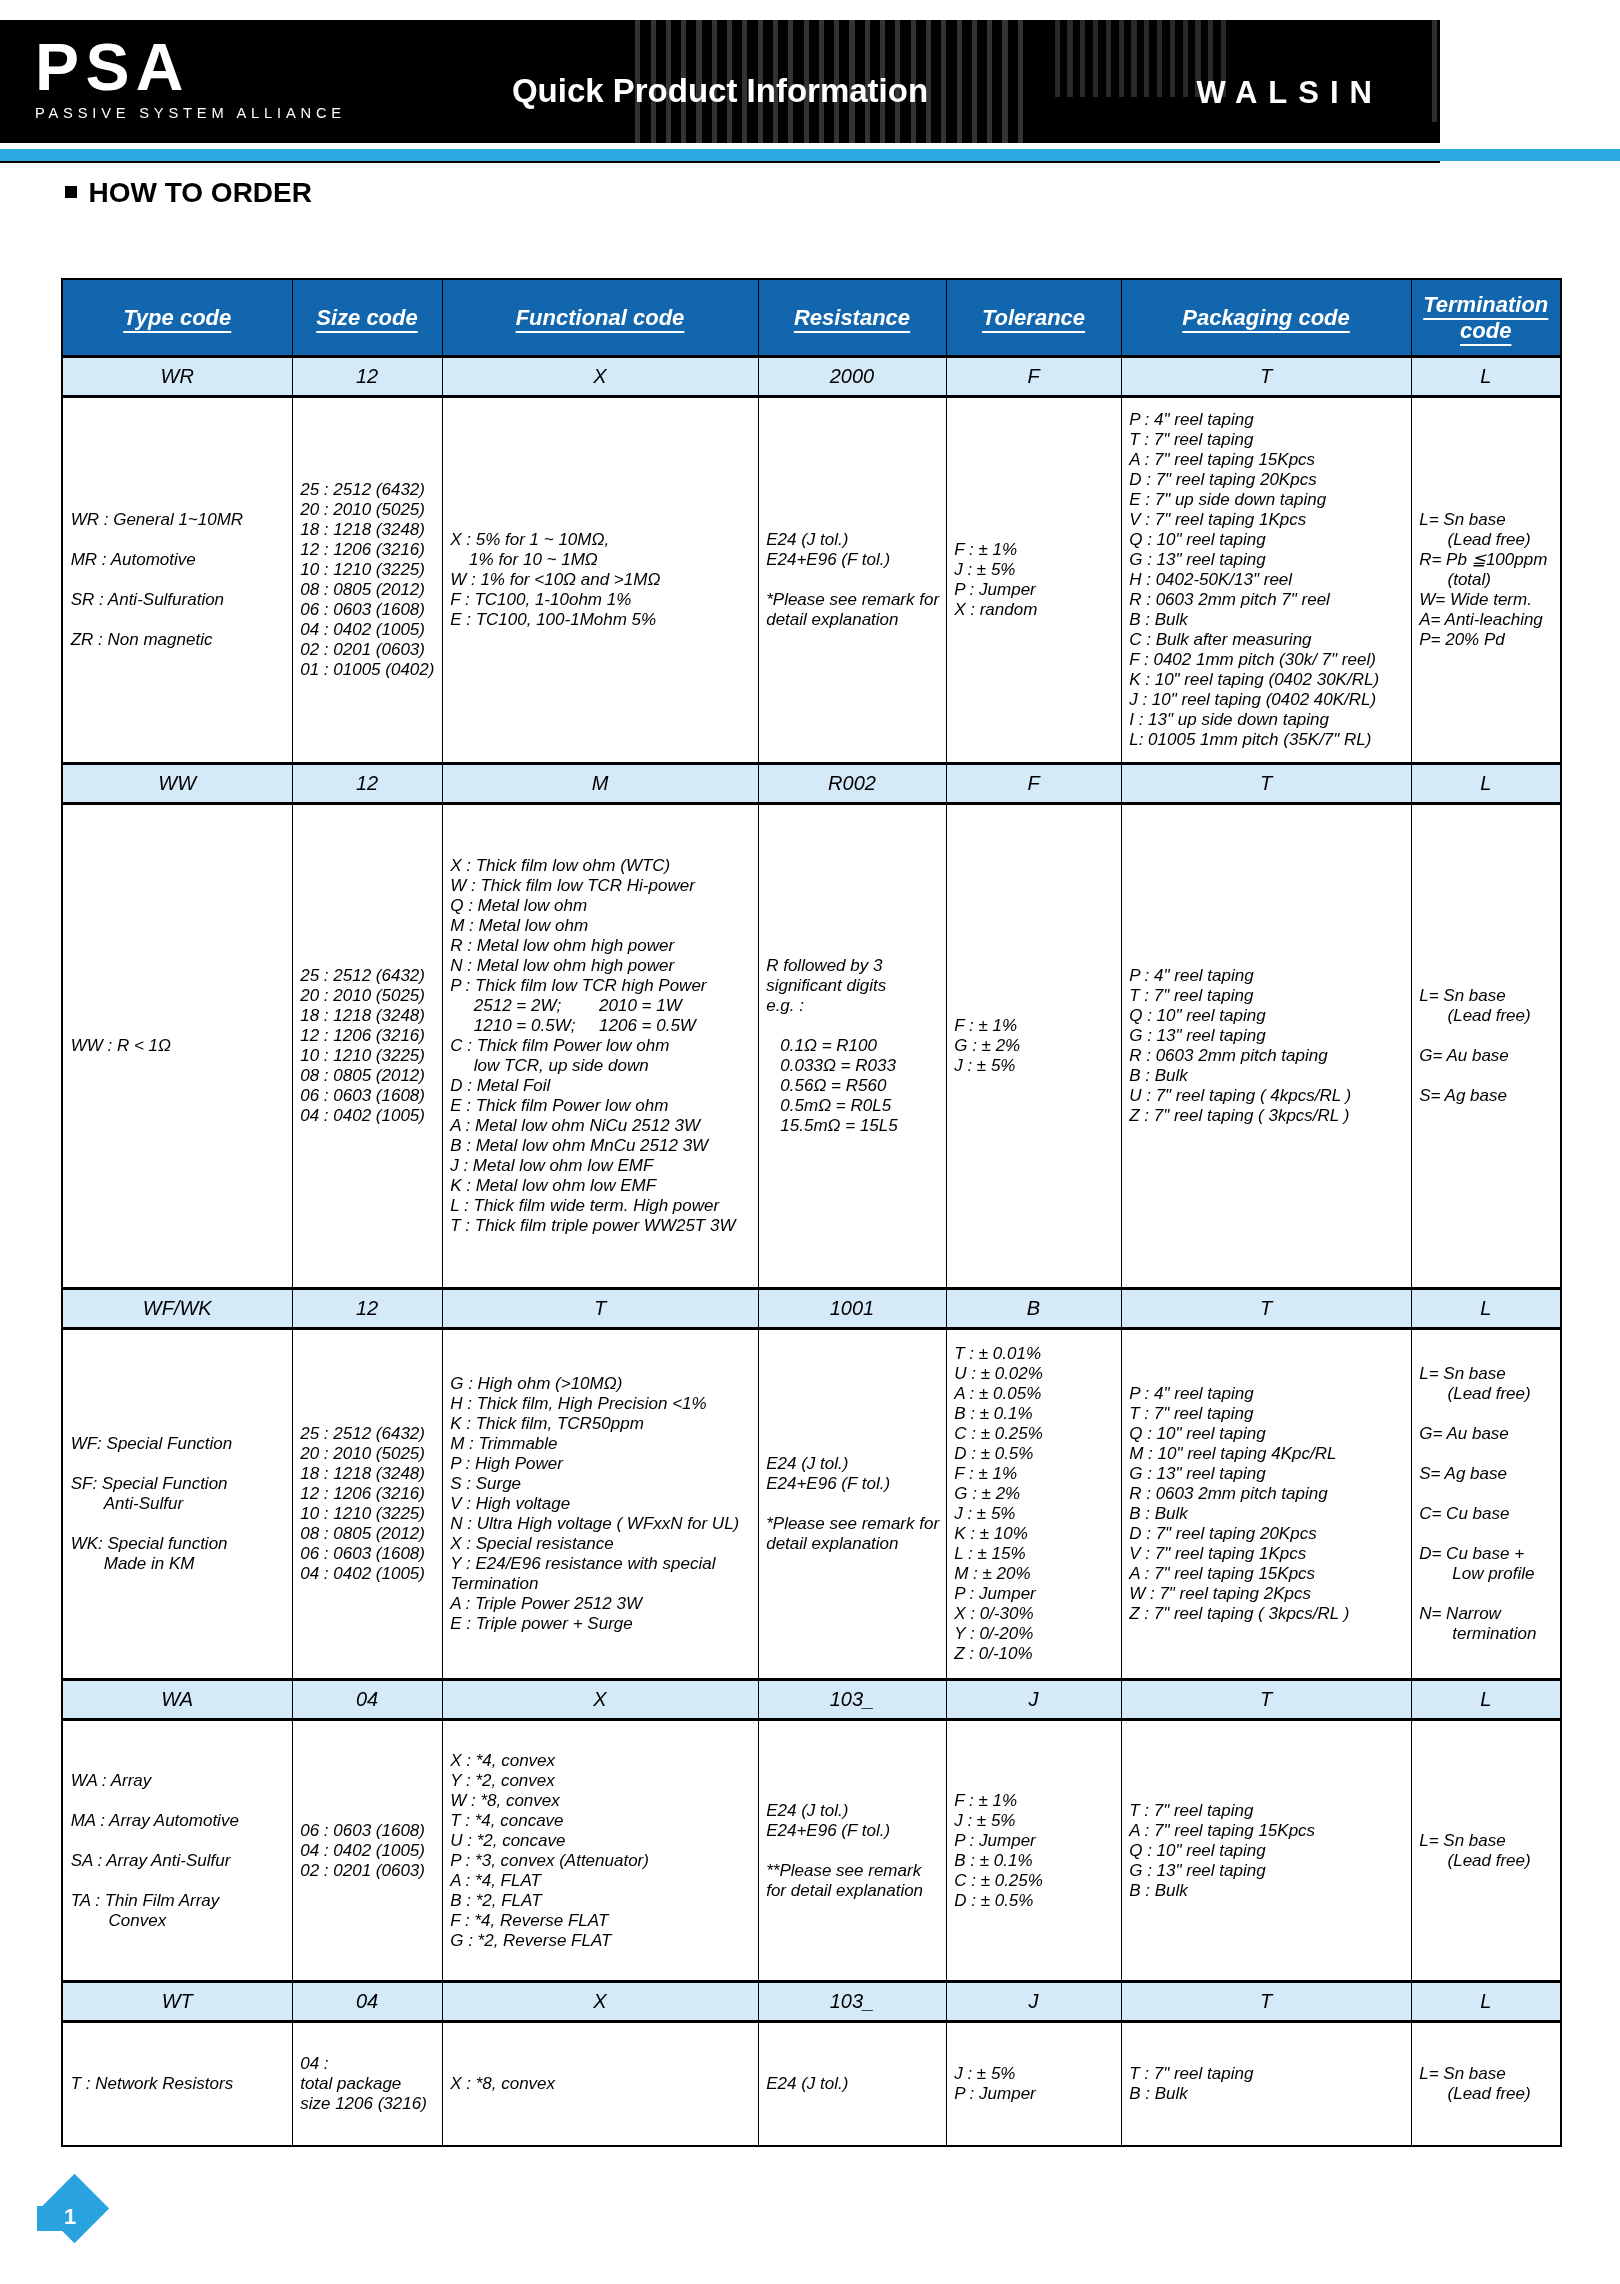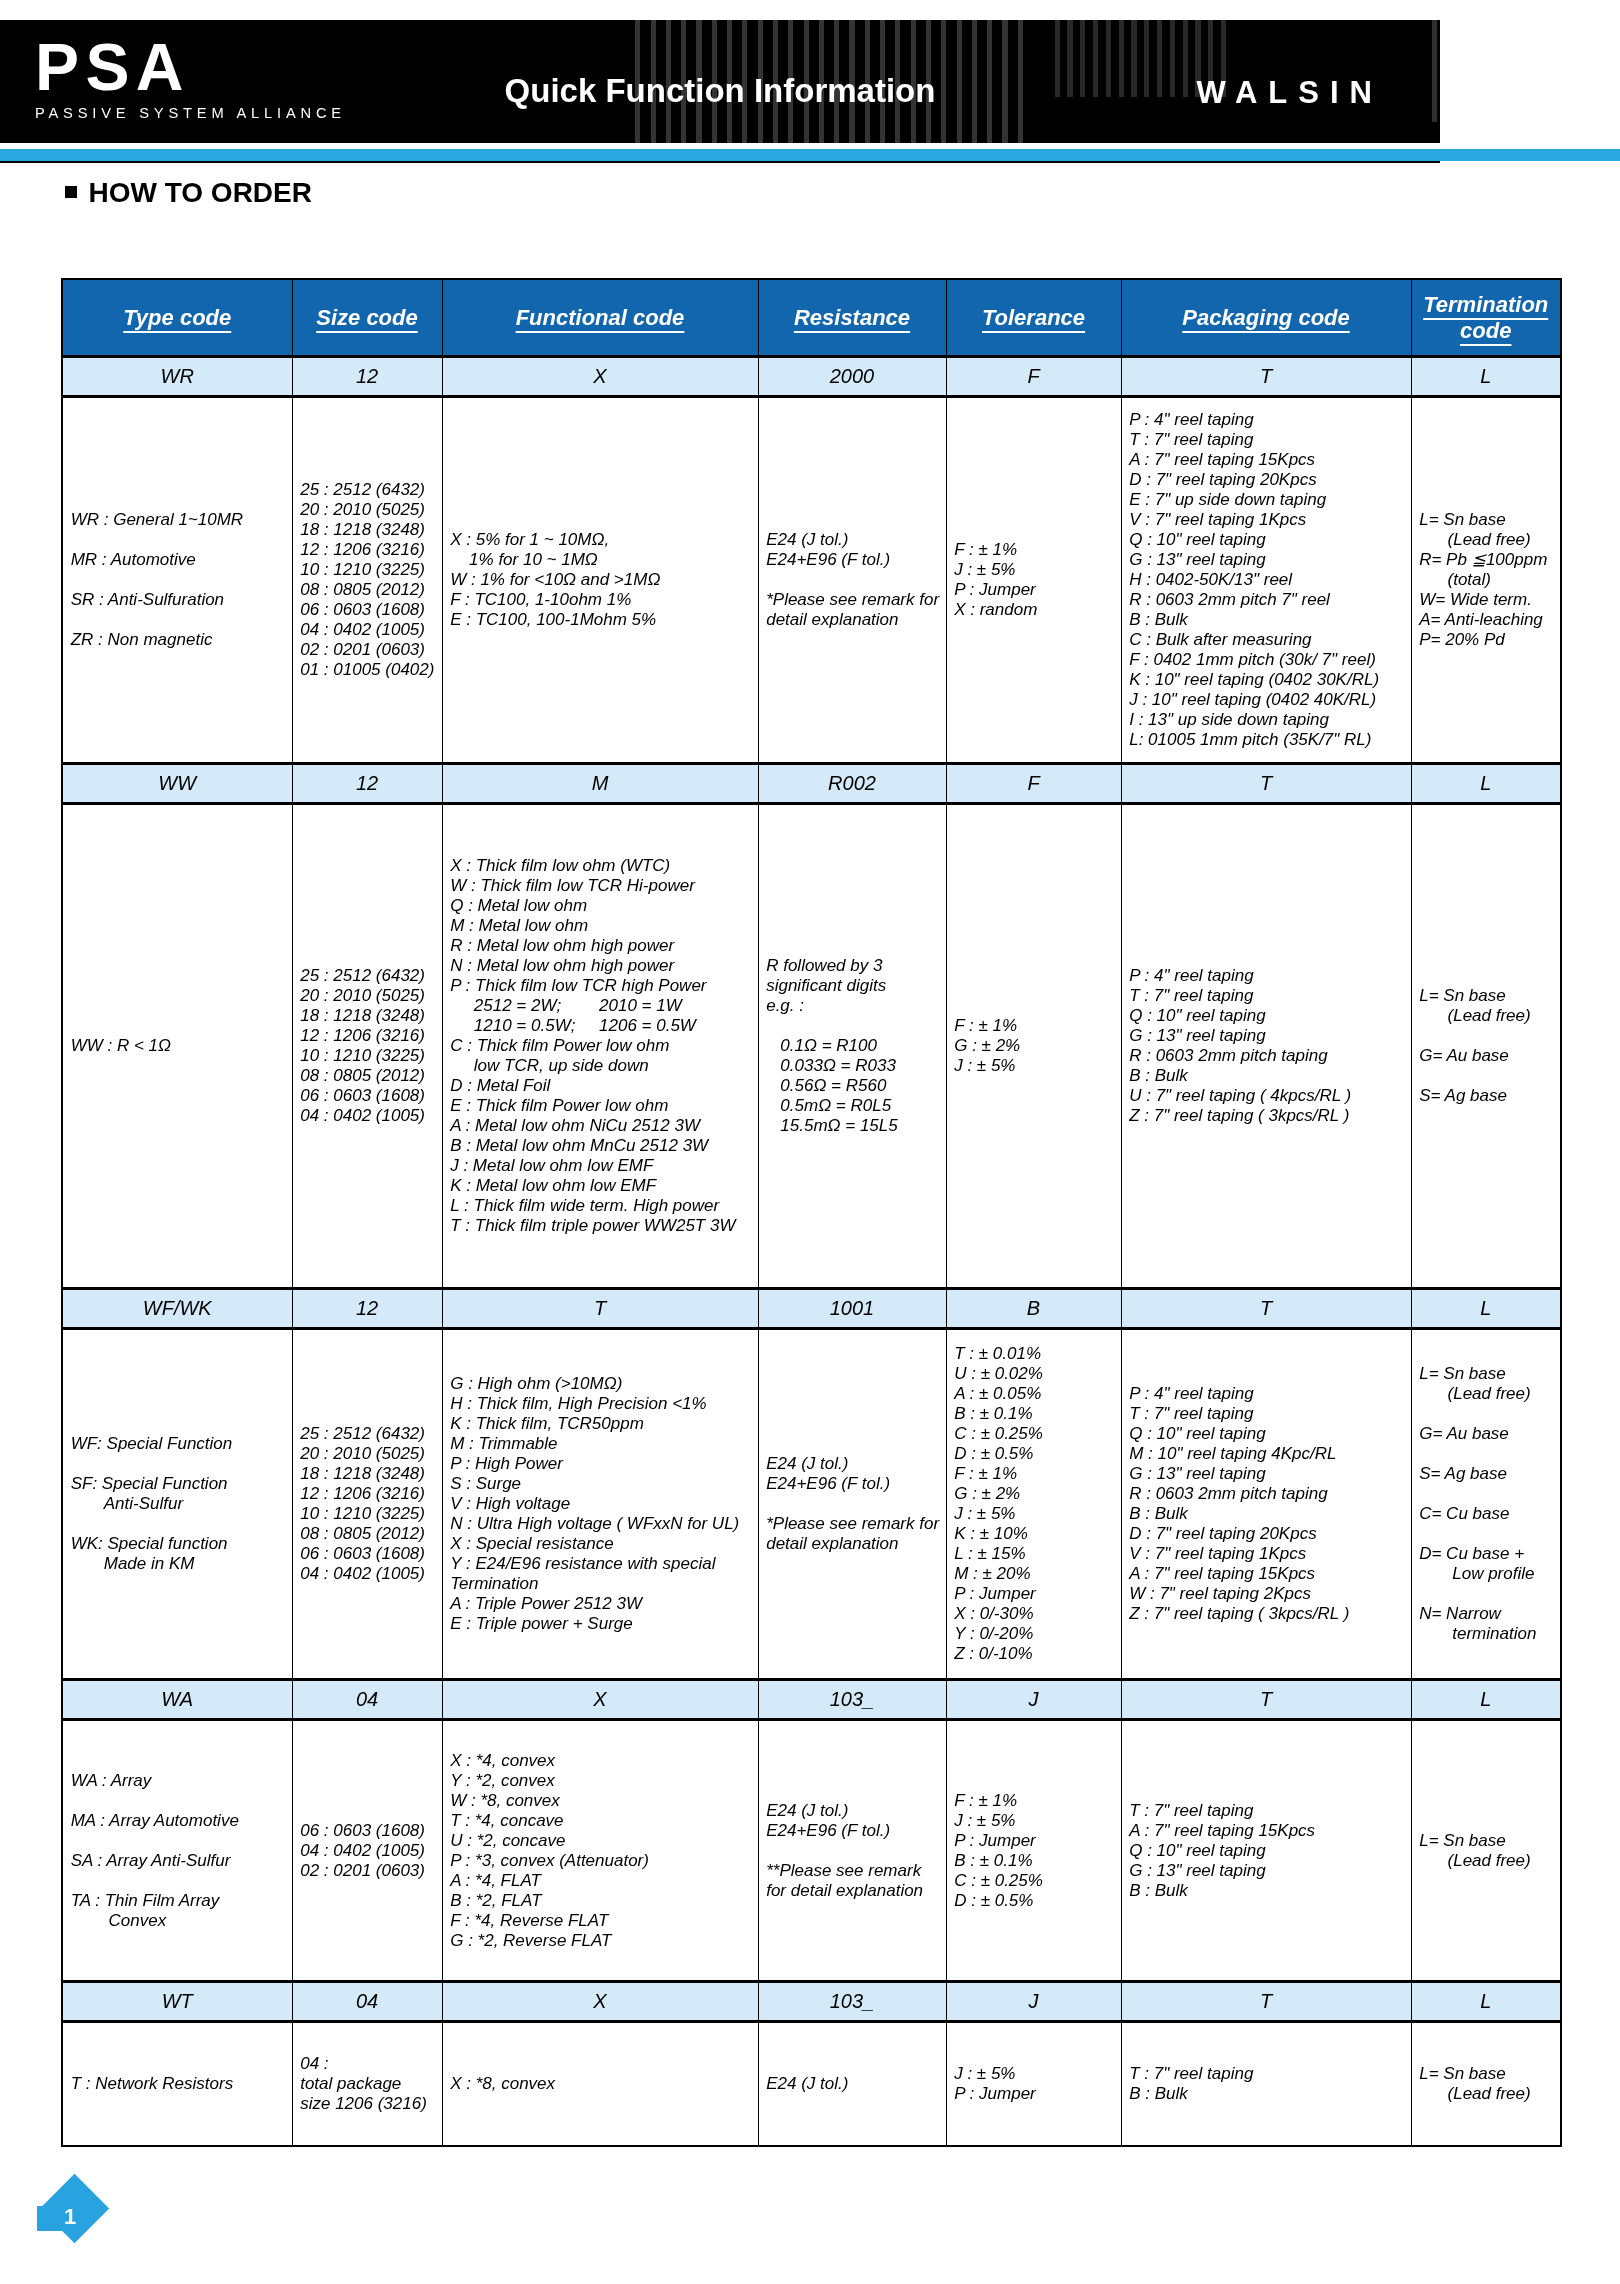--- a/index.html
+++ b/index.html
@@ -126,21 +126,21 @@
 <body>
 
 <div class="banner">
   <div class="deco-bars deco-a"></div>
   <div class="deco-bars deco-b"></div>
   <div class="deco-bars deco-c"></div>
   <div class="logo">
     <div class="logo-main">PSA</div>
     <div class="logo-sub">PASSIVE SYSTEM ALLIANCE</div>
   </div>
-  <div class="banner-title">Quick Function Information</div>
+  <div class="banner-title">Quick Product Information</div>
   <div class="brand">WALSIN</div>
 </div>
 <div class="banner-gap"></div>
 <div class="banner-strip"></div>
 
 <div class="section-title">
   <span class="bullet-square"></span><span>HOW TO ORDER</span>
 </div>
 
 <table class="order-table">

